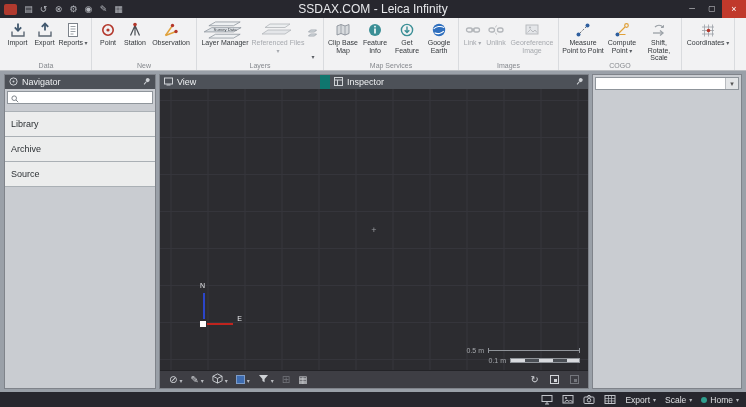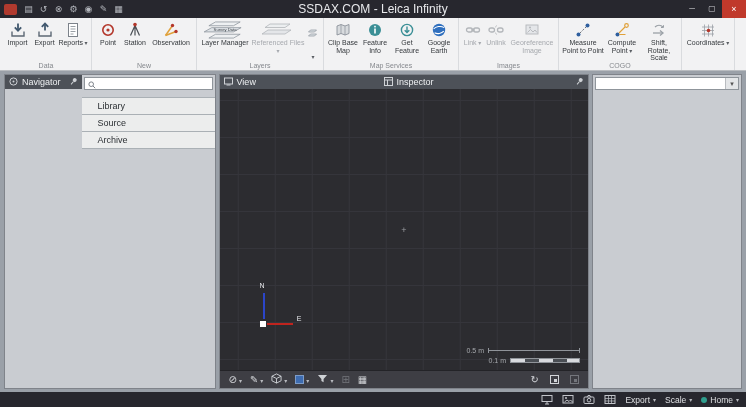--- a/index.html
+++ b/index.html
@@ -30,34 +30,34 @@
   .rbtn .ric{height:17px;display:flex;align-items:center;justify-content:center}
   .rbtn.dis{color:#a6a9ae}
   .dd::after{content:" ▾";font-size:6px;color:#5a5e63}
   .dis .dd::after{color:#a6a9ae}
   .w27{width:27px}.w30{width:30px}.w26{width:26px}.w28{width:28px}.w44{width:44px}
   .w32{width:32px}.w21{width:21px}.w46{width:46px}.w42{width:42px}.w36{width:36px}.w38{width:38px}
   .lay-side{width:14px;display:flex;flex-direction:column;align-items:center;padding-top:5px;gap:2px}
 
   
   .main{flex:1;display:flex;gap:3px;padding:3px 4px;min-height:0}
-  .panel{background:#c9ccd1;border:1px solid #7f838a;display:flex;flex-direction:row;min-height:0}
+  .panel{background:#c9ccd1;border:1px solid #7f838a;display:flex;flex-direction:column;min-height:0}
   .nav{flex:0 0 152px}
   .pg{flex:0 0 150px}
   .center{flex:1;display:flex;flex-direction:column;border:1px solid #7f838a;min-width:0;background:#9aa0a8}
   .phead{flex:0 0 14px;height:14px;background:#4d5158;color:#eef0f2;font-size:9px;display:flex;align-items:center;gap:4px;padding:0 4px}
   .phead .sp{flex:1}
-  .heads{flex:0 0 14px;display:flex;gap:0;background:#0f766e}
+  .heads{flex:0 0 14px;display:flex;gap:10px;background:#0f766e}
   .vhead{width:160px;flex:0 0 160px}
   .ihead{flex:1}
   .pbody{flex:1;display:flex;flex-direction:column;min-height:0;background:#c9ccd1}
   .search{height:13px;margin:2px;background:#fff;border:1px solid #8f959b;display:flex;align-items:center;padding:0 3px;gap:3px}
   .search input{flex:1;border:0;outline:0;font-size:8px;height:11px;background:transparent;font-family:inherit}
   .navlist{margin-top:5px;border-top:1px solid #aab0b5}
-  .navitem{height:17px;background:#eceded;border-bottom:1px solid #aab0b5;font-size:9px;color:#2c3034;display:flex;align-items:center;padding-left:16px}
+  .navitem{height:25px;background:#eceded;border-bottom:1px solid #aab0b5;font-size:9px;color:#2c3034;display:flex;align-items:center;padding-left:6px}
   .pgdd{height:13px;margin:2px;background:#fff;border:1px solid #8f959b;display:flex;align-items:stretch}
   .pgdd .val{flex:1;font-size:8px;line-height:11px;padding-left:3px}
   .pgdd .ddbtn{width:13px;background:#e4e6e8;border-left:1px solid #b9bcc0;font-size:7px;text-align:center;line-height:11px;color:#555}
 
   
   .canvas{flex:1;position:relative;background:#2c2c30;background-image:linear-gradient(#35353b 1px,transparent 1px),linear-gradient(90deg,#35353b 1px,transparent 1px);background-size:37px 37px;background-position:center center;overflow:hidden}
   .crosshair{position:absolute;left:50%;top:50%;transform:translate(-50%,-50%);color:#9a9ca0;font-size:9px}
   .crosshair::after{content:"+"}
   .axis{position:absolute;left:36px;bottom:38px;width:46px;height:48px}
   .axis .nline{position:absolute;left:7px;bottom:13px;width:2px;height:26px;background:#2b45c8}
@@ -360,22 +360,22 @@
       <div class="pbody">
         <div class="search">
           <span><svg width="8" height="8" viewBox="0 0 8 8">
                 <circle cx="3.2" cy="3.2" r="2.3" fill="none" stroke="#7d838a"></circle>
                 <path d="M5 5l2.2 2.2" stroke="#7d838a"></path>
               </svg></span>
           <input type="text" style="">
         </div>
         <div class="navlist">
           <div class="navitem">Library</div>
+          <div class="navitem">Archive</div>
           <div class="navitem">Source</div>
-          <div class="navitem">Archive</div>
         </div>
       </div>
     </div>
 
     <div class="center">
       <div class="heads">
         <div class="phead vhead">
           <span><svg width="9" height="9" viewBox="0 0 9 9">
                 <rect x="0.5" y="1" width="8" height="6" fill="none" stroke="#cfd2d6"></rect>
                 <path d="M2.5 8h4" stroke="#cfd2d6"></path>

